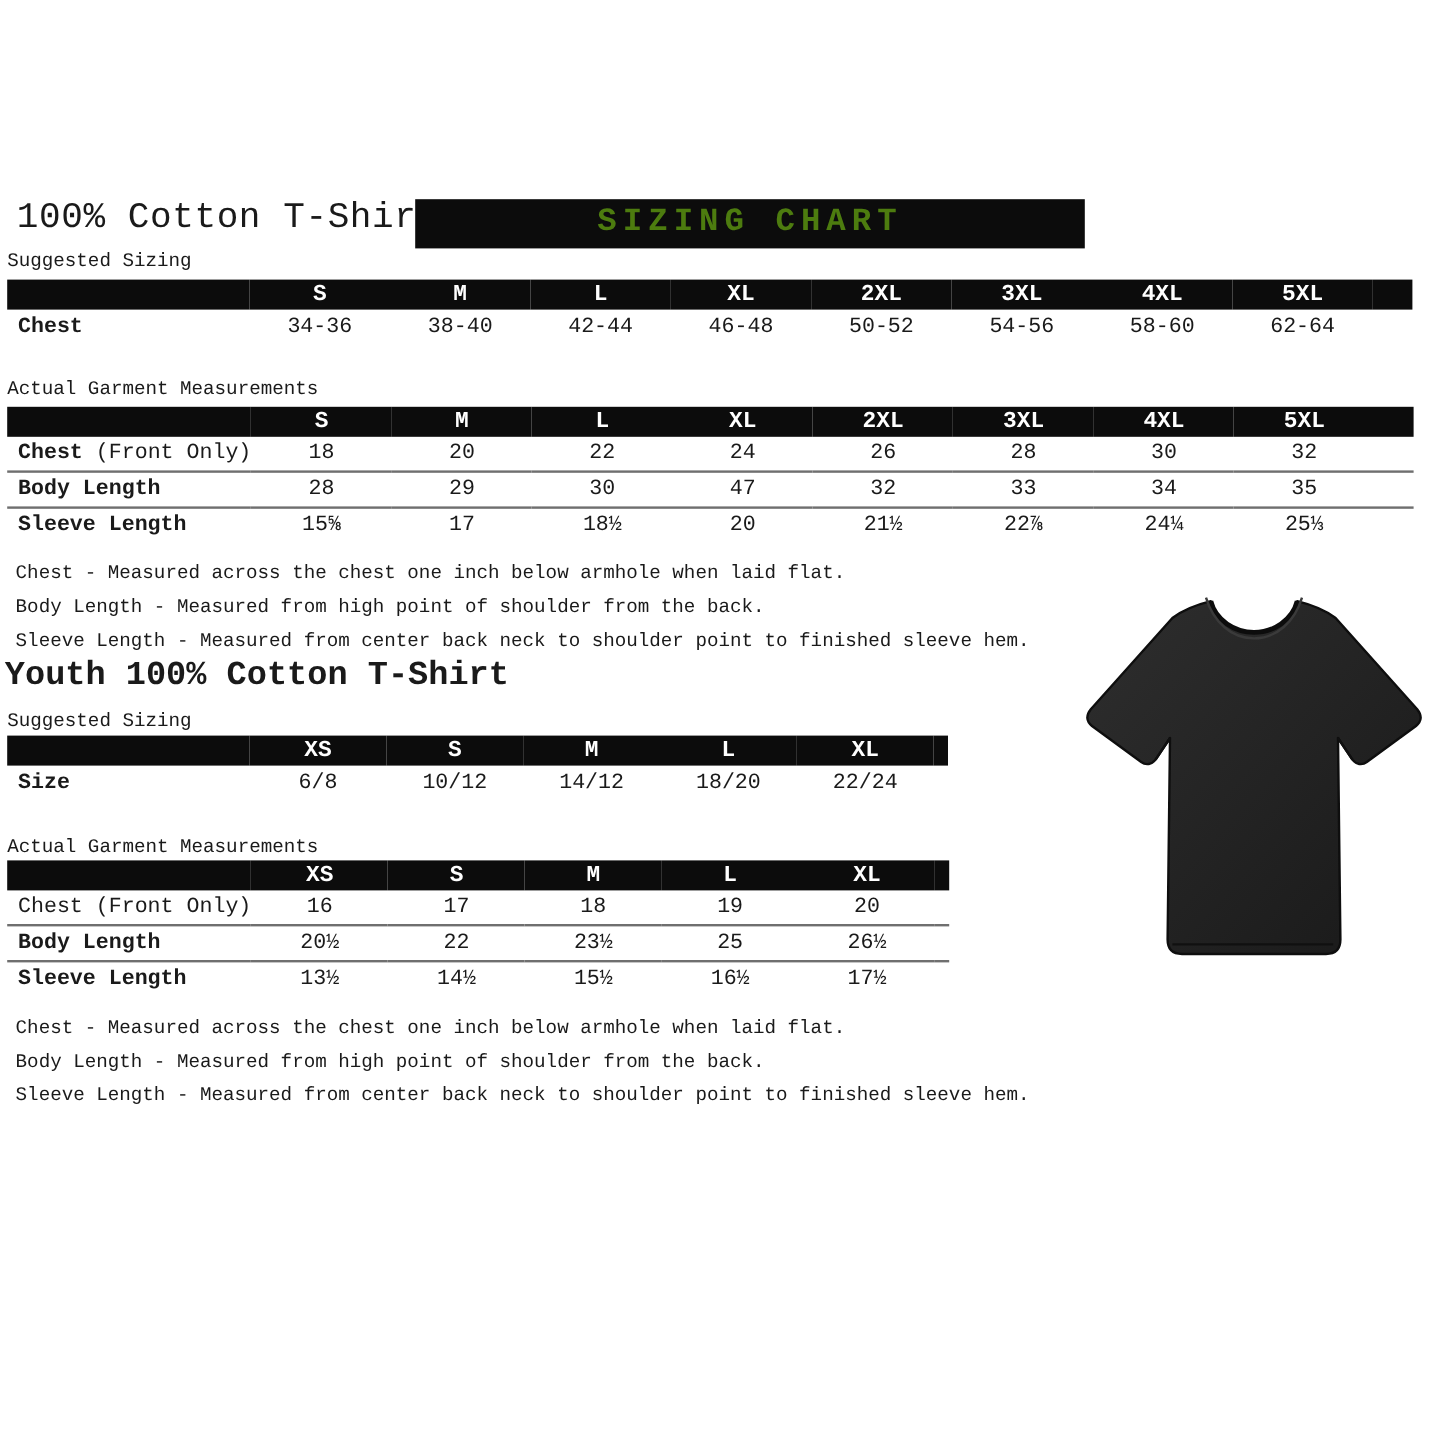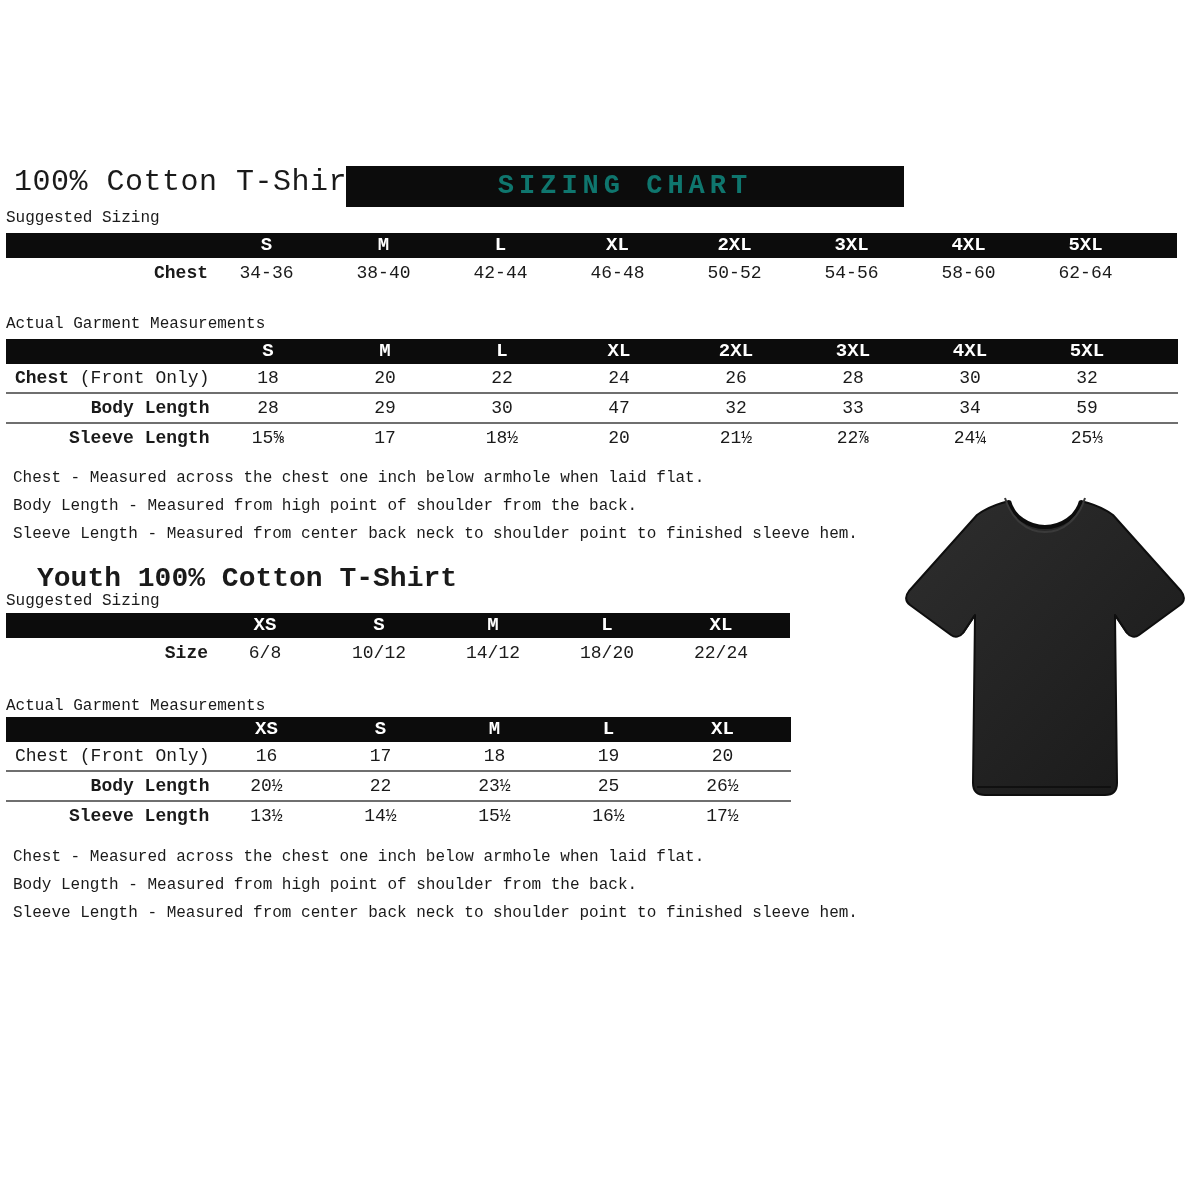--- a/index.html
+++ b/index.html
@@ -3,36 +3,36 @@
 <meta charset="utf-8">
 <style>
   html,body{margin:0;padding:0;background:#fff;}
   #stage{
     position:relative;width:1200px;height:1200px;background:#fff;overflow:hidden;
     font-family:Liberation Mono, monospace;color:var(--text,#1a1a1a);
   }
   .abs{position:absolute;}
   .page-title{font-size:30px;letter-spacing:.5px;white-space:nowrap;}
   .banner{
-    background:var(--banner_bg,#0c0c0c);color:#0f766e;font-weight:bold;font-size:27px;
+    background:var(--banner_bg,#0c0c0c);color:#4d7c0f;font-weight:bold;font-size:27px;
     letter-spacing:5px;text-align:center;line-height:41px;height:41px;width:558px;
   }
   .section-label{font-size:16px;white-space:nowrap;}
   .youth-title{font-size:28px;font-weight:bold;white-space:nowrap;}
   .notes{font-size:16px;line-height:28px;white-space:nowrap;}
 
   table.szt{border-collapse:collapse;table-layout:fixed;}
   .szt th{
     background:var(--header_bg,#0c0c0c);color:#fff;font-size:19px;font-weight:bold;
     height:25px;line-height:25px;padding:0;text-align:center;
   }
   .szt td{font-size:18px;height:30px;text-align:center;padding:0;vertical-align:middle;}
   .szt.lines td{height:28px;}
   .szt.lines tbody tr + tr td{border-top:2px solid var(--divider,#6f6f6f);}
-  .szt td.lbl{text-align:right;padding-left:9px;white-space:nowrap;}
+  .szt td.lbl{text-align:left;padding-left:9px;white-space:nowrap;}
   .szt td.lbl .b{font-weight:bold;}
   .adult col.c-lbl{width:202px}.adult col.c-v{width:117px}.adult col.c-sp{width:33px}
   .youth col.c-lbl{width:202px}.youth col.c-v{width:114px}.youth col.c-sp{width:12px}
 </style>
 </head>
 <body>
 
 <div id="stage">
 
   <div class="abs page-title" style="left:14px;top:165px;">100% Cotton T-Shirt</div>
@@ -125,21 +125,21 @@
       </tr>
       <tr>
         <td class="lbl"><span class="b">Body Length</span><span></span></td>
         <td>28</td>
         <td>29</td>
         <td>30</td>
         <td>47</td>
         <td>32</td>
         <td>33</td>
         <td>34</td>
-        <td>59</td>
+        <td>35</td>
         <td></td>
       </tr>
       <tr>
         <td class="lbl"><span class="b">Sleeve Length</span><span></span></td>
         <td>15⅝</td>
         <td>17</td>
         <td>18½</td>
         <td>20</td>
         <td>21½</td>
         <td>22⅞</td>
@@ -149,21 +149,21 @@
       </tr>
     </tbody>
   </table>
 
   <div class="abs notes" style="left:13px;top:464px;">
     <div>Chest - Measured across the chest one inch below armhole when laid flat.</div>
     <div>Body Length - Measured from high point of shoulder from the back.</div>
     <div>Sleeve Length - Measured from center back neck to shoulder point to finished sleeve hem.</div>
   </div>
 
-  <div class="abs youth-title" style="left:4px;top:563px;margin-left:33px;">Youth 100% Cotton T-Shirt</div>
+  <div class="abs youth-title" style="left:4px;top:548px;">Youth 100% Cotton T-Shirt</div>
 
   <div class="abs section-label" style="left:6px;top:592px;">Suggested Sizing</div>
   <table class="abs szt youth" style="left:6px;top:613px;">
     <colgroup>
         <col class="c-lbl">
         <col class="c-v">
         <col class="c-v">
         <col class="c-v">
         <col class="c-v">
         <col class="c-v">

